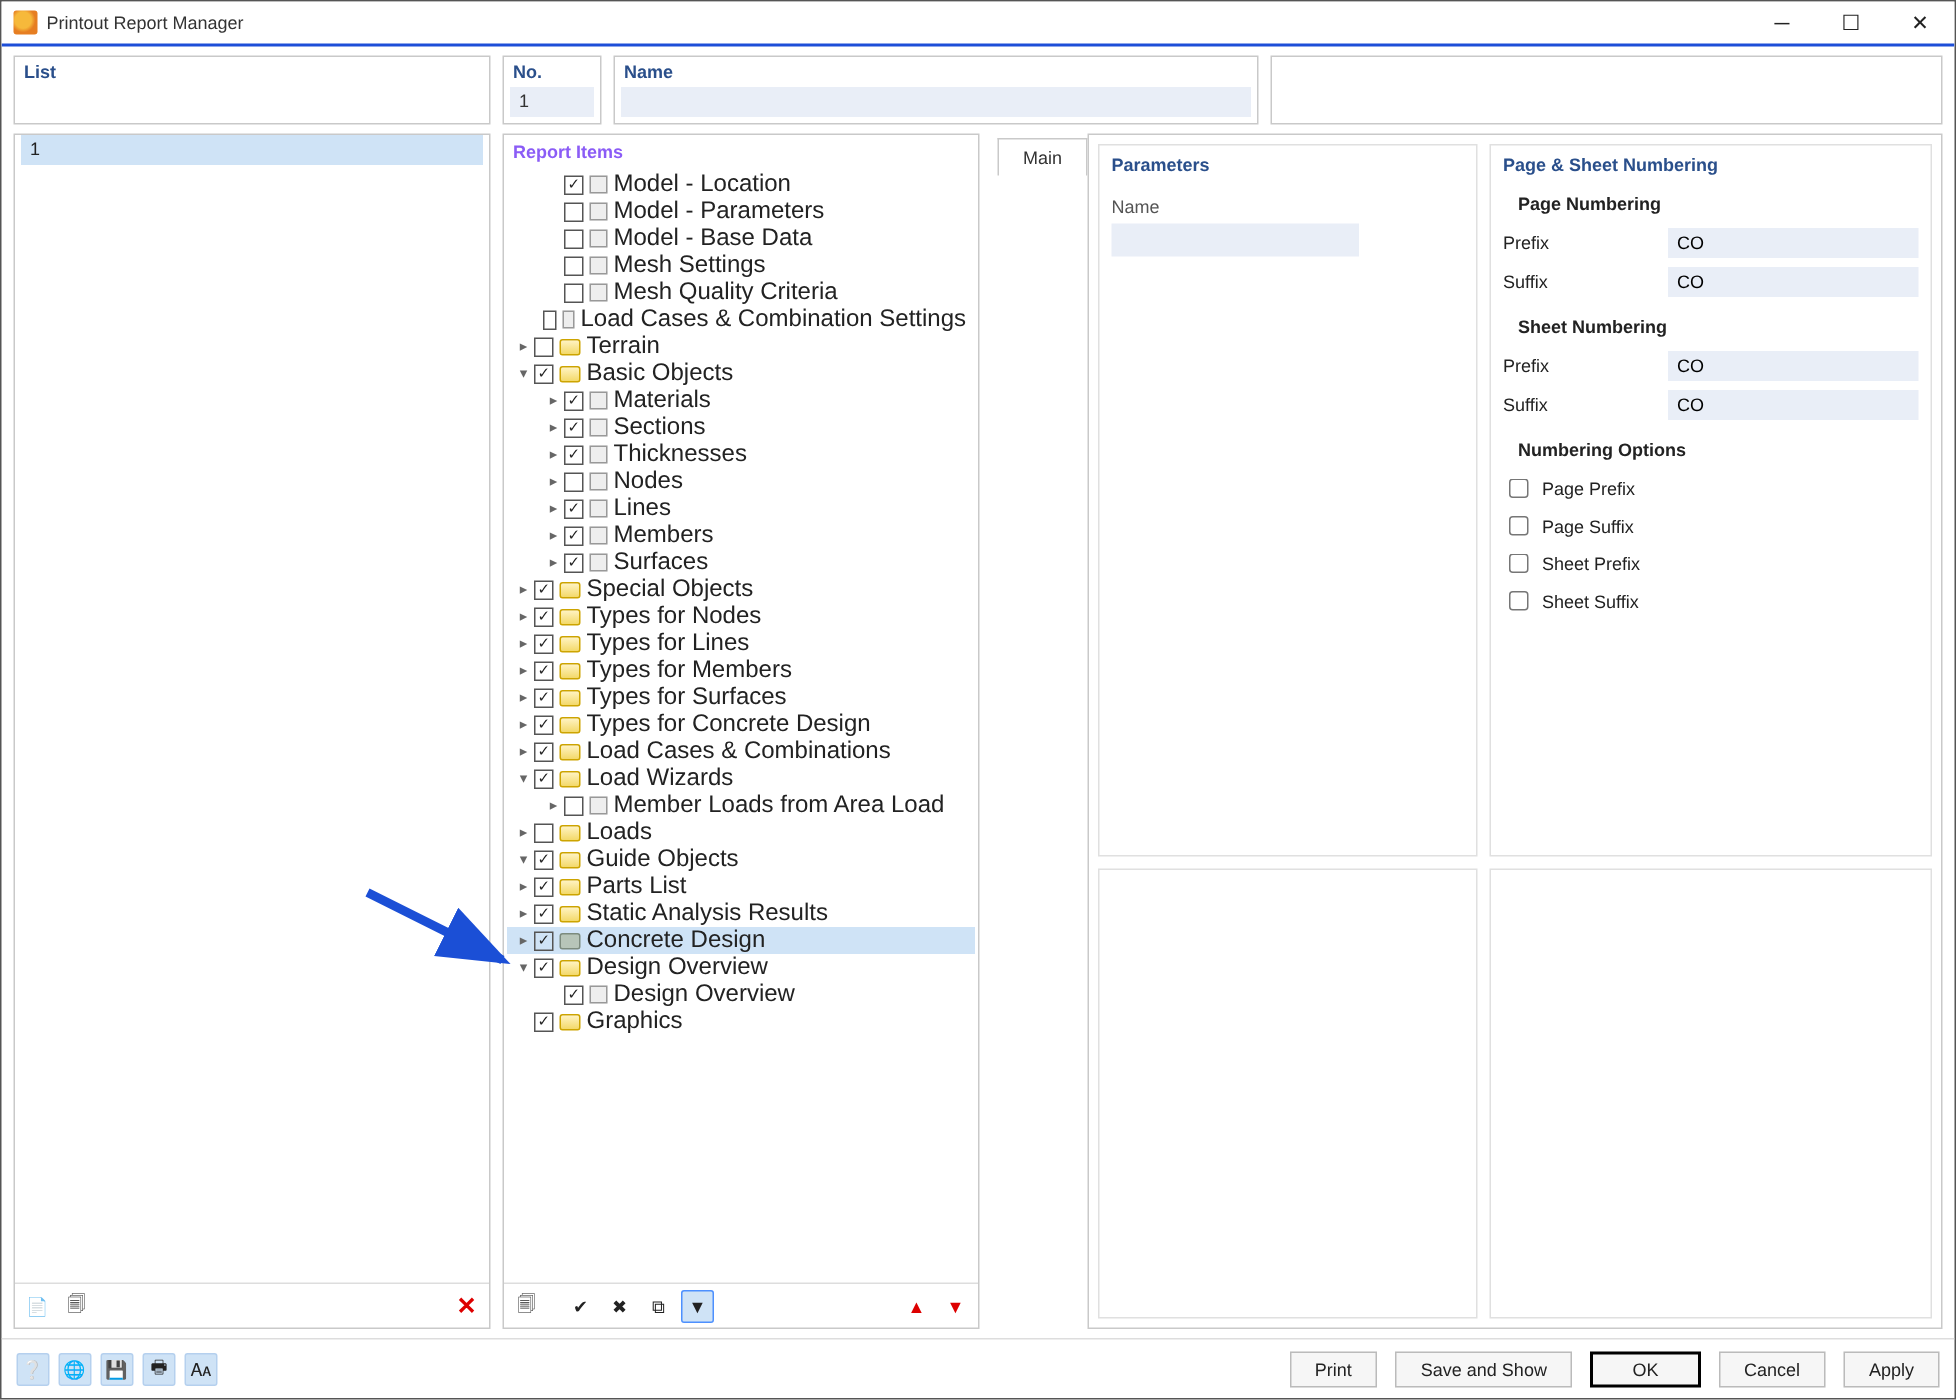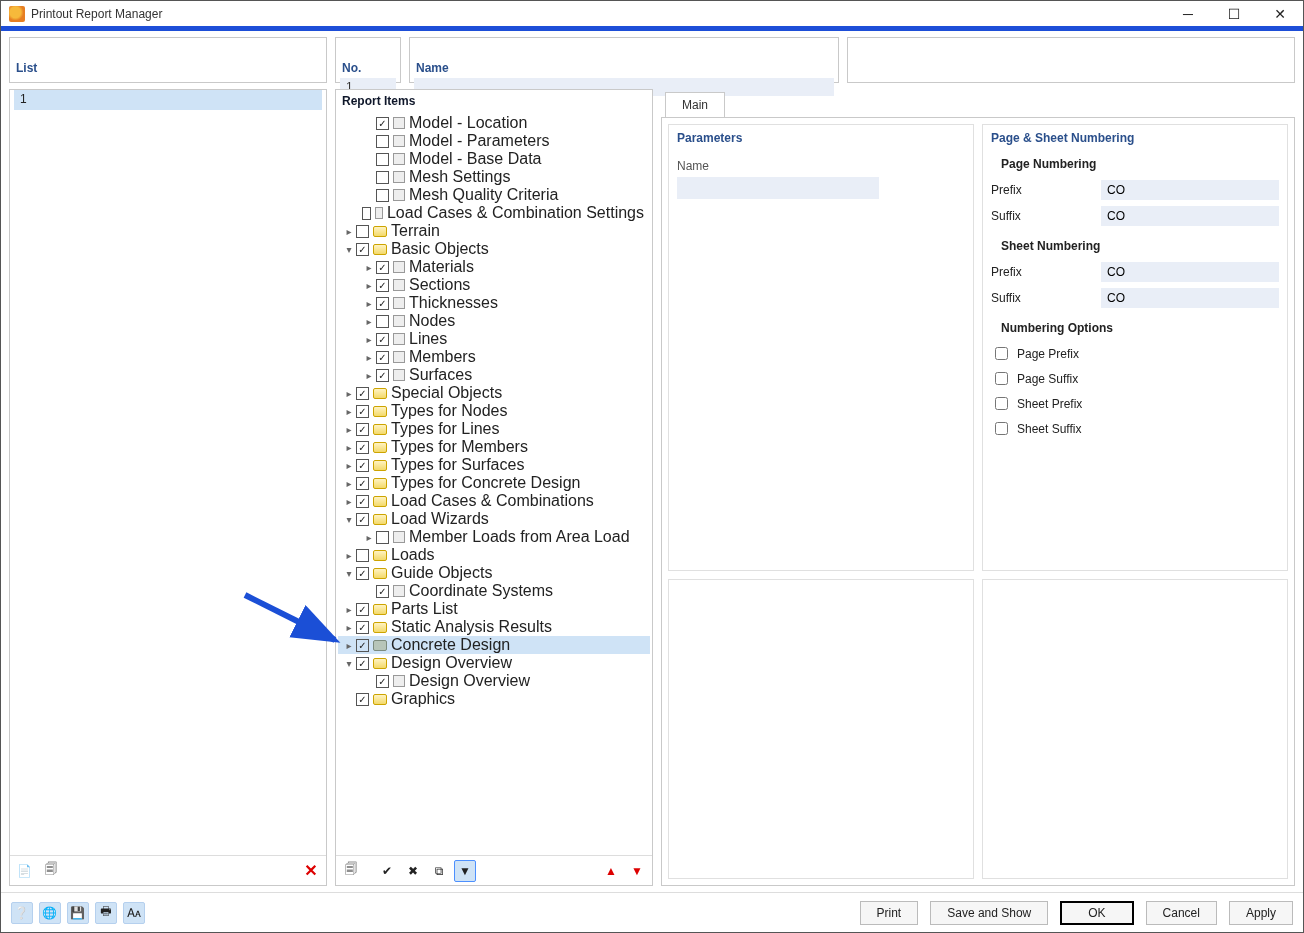--- a/index.html
+++ b/index.html
@@ -15,21 +15,21 @@
     display: flex;
     flex-direction: column;
     overflow: hidden;
   }
   
   .titlebar {
     height: 30px;
     display: flex;
     align-items: center;
     padding: 0 0 0 8px;
-    border-bottom: 5px solid #1d4ed8;
+    border-bottom: 2px solid #1d4ed8;
     background: #fff;
   }
   .titlebar .app-icon {
     width: 16px; height: 16px; margin-right: 6px;
     background: radial-gradient(circle at 40% 40%, #f6b93b 0 40%, #e67e22 60% 100%);
     border-radius: 2px;
   }
   .titlebar .title { flex: 1; font-size: 12px; color: #333; }
   .winbtn {
     width: 46px; height: 30px; display: flex; align-items: center; justify-content: center;
@@ -47,21 +47,20 @@
     background: #fff;
     border: 1px solid #c9c9c9;
     display: flex;
     flex-direction: column;
   }
   .panel-label {
     color: #2a4f8b;
     font-weight: bold;
     font-size: 12px;
     padding: 3px 6px 3px 6px;
-    margin-top: 20px;
   }
   .list-panel {
     width: 318px;
     height: 46px;
   }
   .no-panel { width: 66px; height: 46px; }
   .name-panel { width: 430px; height: 46px; }
   .spacer-panel { flex: 1; height: 46px; }
   .hdr-input, .hdr-cell {
     margin: 0 4px 4px 4px;
@@ -95,21 +94,21 @@
     gap: 8px;
     padding: 4px 8px 6px 8px;
     min-height: 0;
   }
   .left-col, .mid-col {
     border: 1px solid #c9c9c9;
     background: #fff;
     display: flex; flex-direction: column; min-height: 0;
   }
   .right-col {
-    display: flex; flex-direction: column; min-height: 0;
+    display: flex; flex-direction: row; min-height: 0;
   }
   .left-body { flex: 1; position: relative; }
   .left-toolbar, .mid-toolbar {
     display: flex;
     gap: 4px;
     padding: 4px;
     border-top: 1px solid #ddd;
     align-items: center;
     height: 30px;
   }
@@ -120,21 +119,21 @@
     font-size: 12px;
   }
   .tb-btn.active { background: #cfe3f6; border: 1px solid #4d90fe; }
   .tb-btn.red { color: #d00; font-weight: bold; font-size: 16px; }
   .tb-sep { flex: 1; }
   .tri-up { color: #d00; }
   .tri-down { color: #d00; }
 
   
   .mid-head {
-    color: #0f172a;
+    color: #8b5cf6;
     font-weight: bold;
     padding: 4px 6px;
   }
   .tree {
     flex: 1;
     overflow-y: auto;
     padding: 2px 2px 6px 2px;
   }
   .tnode {
     display: flex; align-items: center;
@@ -464,27 +463,20 @@
           <span class="tcheck"></span>
           <span class="ticon folder"></span>
           <span class="tlabel">Loads</span>
         </div>
         <div class="tnode">
           <span style="display: inline-block; width: 4px;"></span>
           <span class="texpand">▾</span>
           <span class="tcheck checked"></span>
           <span class="ticon folder"></span>
           <span class="tlabel">Guide Objects</span>
-        </div>
-        <div class="tnode">
-          <span style="display: inline-block; width: 24px;"></span>
-          <span class="texpand"></span>
-          <span class="tcheck checked"></span>
-          <span class="ticon doc"></span>
-          <span class="tlabel">Coordinate Systems</span>
         </div>
         <div class="tnode">
           <span style="display: inline-block; width: 4px;"></span>
           <span class="texpand">▸</span>
           <span class="tcheck checked"></span>
           <span class="ticon folder"></span>
           <span class="tlabel">Parts List</span>
         </div>
         <div class="tnode">
           <span style="display: inline-block; width: 4px;"></span>

